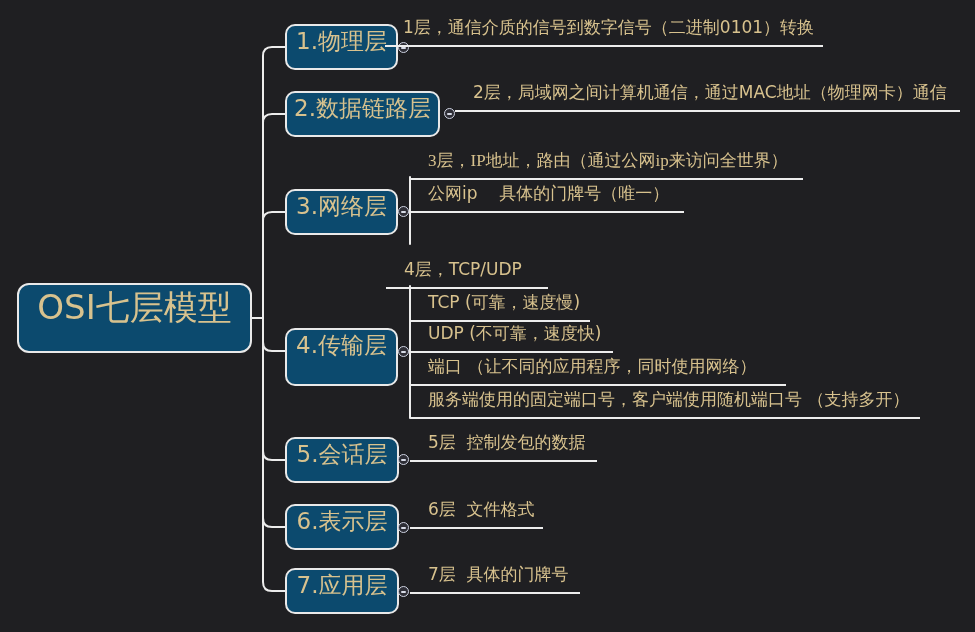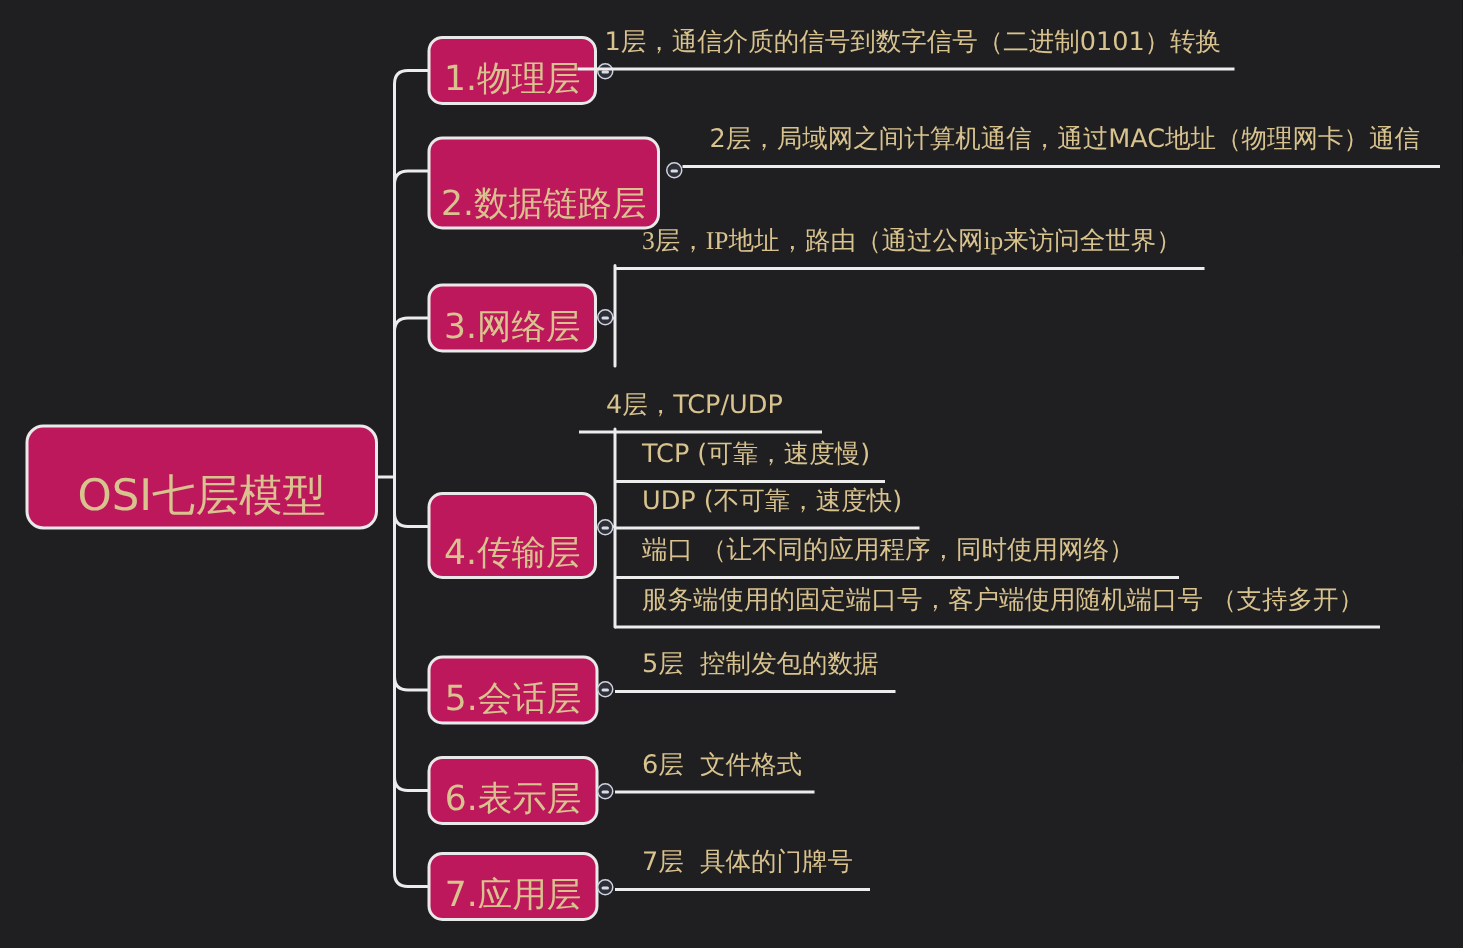--- a/index.html
+++ b/index.html
@@ -10,26 +10,26 @@
     overflow:hidden;
     font-family:"DejaVu Sans","Liberation Sans",sans-serif;
   }
   svg.links{position:absolute;left:0;top:0;width:975px;height:632px;}
   svg.links path{fill:none;stroke:#ececec;stroke-width:2;stroke-linecap:round;}
   .node{
     position:absolute;
     box-sizing:border-box;
     border:2px solid #e9e9e9;
     border-radius:10px;
-    background:#be185d;
-    display:flex;align-items:flex-end;justify-content:center;
+    background:#0c4a6e;
+    display:flex;align-items:flex-start;justify-content:center;
     color:#d8c28e;
     white-space:nowrap;
   }
-  .node.root{border-radius:12px;font-size:29px;}
+  .node.root{border-radius:12px;font-size:34px;}
   .node.branch{font-size:23px;}
   .node-label{display:block;white-space:nowrap;}
   .leaf{
     position:absolute;
     height:28px;
     border-bottom:2px solid #ededed;
   }
   .leaf-text{
     position:absolute;
     left:18px;bottom:6px;
@@ -65,21 +65,21 @@
     <path d="M409,351 H410 M410,286 V418"></path>
   </svg>
 
   <div class="node root" style="left:17px;top:283px;width:235px;height:70px;">
     <span class="node-label">OSI七层模型</span>
   </div>
 
   <div class="node branch" style="left:285px;top:24px;width:113px;height:46px;">
     <span class="node-label">1.物理层</span>
   </div>
-  <div class="node branch" style="left:285px;top:91px;width:155px;height:62px;">
+  <div class="node branch" style="left:285px;top:91px;width:155px;height:46px;">
     <span class="node-label">2.数据链路层</span>
   </div>
   <div class="node branch" style="left:285px;top:189px;width:113px;height:46px;">
     <span class="node-label">3.网络层</span>
   </div>
   <div class="node branch" style="left:285px;top:328px;width:113px;height:58px;">
     <span class="node-label">4.传输层</span>
   </div>
   <div class="node branch" style="left:285px;top:437px;width:114px;height:46px;">
     <span class="node-label">5.会话层</span>
@@ -117,20 +117,23 @@
     <span class="leaf-text">1层，通信介质的信号到数字信号（二进制0101）转换</span>
   </div>
 
   <div class="leaf" style="left:455px;top:82px;width:505px;">
     <span class="leaf-text">2层，局域网之间计算机通信，通过MAC地址（物理网卡）通信</span>
   </div>
 
   <div class="leaf" style="left:410px;top:150px;width:393px;font-family:Liberation Serif, serif;">
     <span class="leaf-text">3层，IP地址，路由（通过公网ip来访问全世界）</span>
   </div>
+  <div class="leaf" style="left:410px;top:183px;width:274px;">
+    <span class="leaf-text">公网ip    具体的门牌号（唯一）</span>
+  </div>
 
   <div class="leaf" style="left:386px;top:259px;width:162px;">
     <span class="leaf-text">4层，TCP/UDP</span>
   </div>
   <div class="leaf" style="left:410px;top:292px;width:180px;">
     <span class="leaf-text">TCP (可靠，速度慢)</span>
   </div>
   <div class="leaf" style="left:410px;top:323px;width:203px;">
     <span class="leaf-text">UDP (不可靠，速度快)</span>
   </div>

